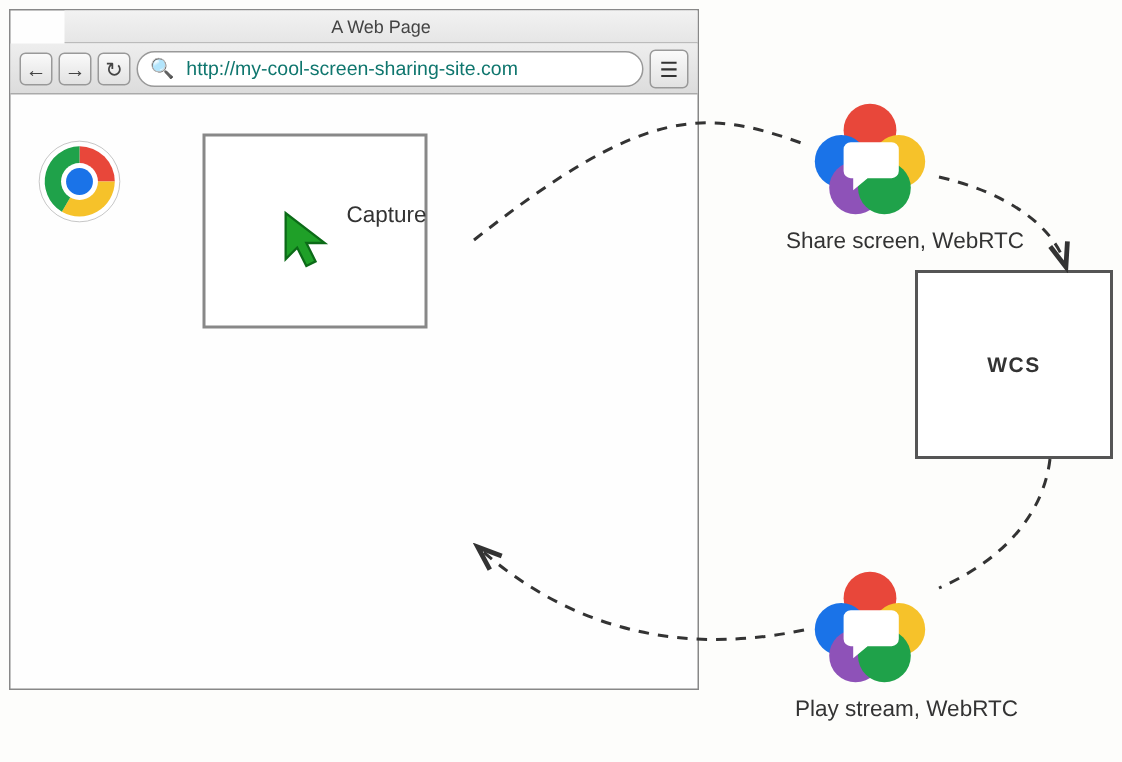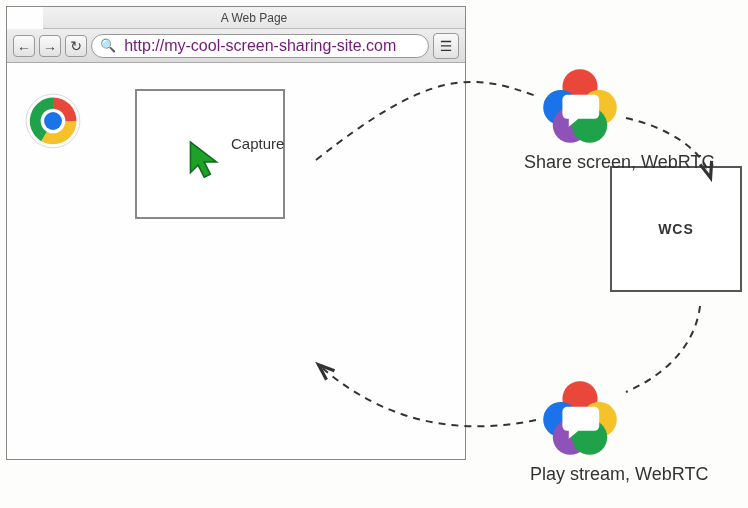--- a/index.html
+++ b/index.html
@@ -56,21 +56,21 @@
     border: 1px solid #999;
     border-radius: 12px;
     background: #fff;
     display: flex; align-items: center;
     padding: 0 8px;
     gap: 6px;
   }
   .addr .mag { font-size: 13px; color: #555; }
   .addr input {
     border: 0; outline: 0; flex: 1;
-    font-size: 16px; color: #701a75; background: transparent;
+    font-size: 13px; color: #0f766e; background: transparent;
   }
   .menu-btn {
     width: 26px; height: 26px;
     border: 1px solid #999;
     border-radius: 4px;
     background: linear-gradient(#fafafa,#e2e2e2);
     display:flex; align-items:center; justify-content:center;
   }
   .browser-body {
     position: relative;
@@ -98,40 +98,40 @@
   }
 
   .cursor-svg {
     position:absolute; left:48px; top:48px;
     width: 40px; height: 46px;
   }
 
   
   .wcs-box {
     position:absolute;
-    left: 610px; top: 166px;
+    left: 610px; top: 180px;
     width: 132px; height: 126px;
     border: 2px solid #555;
     background:#fff;
     display:flex; align-items:center; justify-content:center;
     font-weight:700;
     letter-spacing:1px;
   }
 
   
   .webrtc {
     position:absolute;
     width: 80px; height: 80px;
   }
   #webrtc-top { left: 540px; top: 66px; }
   #webrtc-bot { left: 540px; top: 378px; }
 
   .caption {
     position:absolute;
-    font-size: 18px;
+    font-size: 15px;
     color:#333;
   }
   #cap-top { left: 524px; top: 152px; }
   #cap-bot { left: 530px; top: 464px; }
 
   .dash-svg {
     position:absolute;
     left:0; top:0;
     width:748px; height:508px;
     pointer-events:none;

